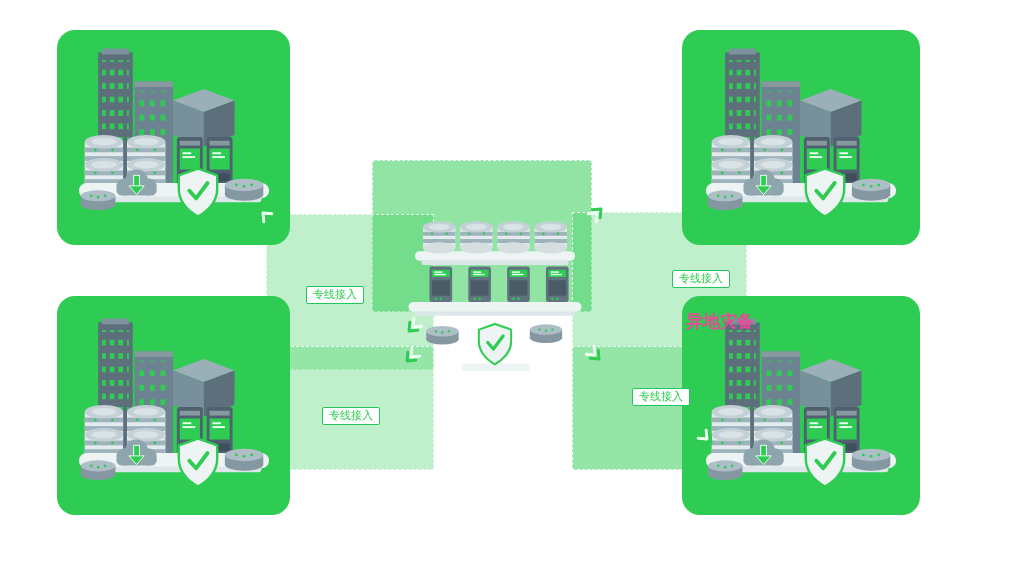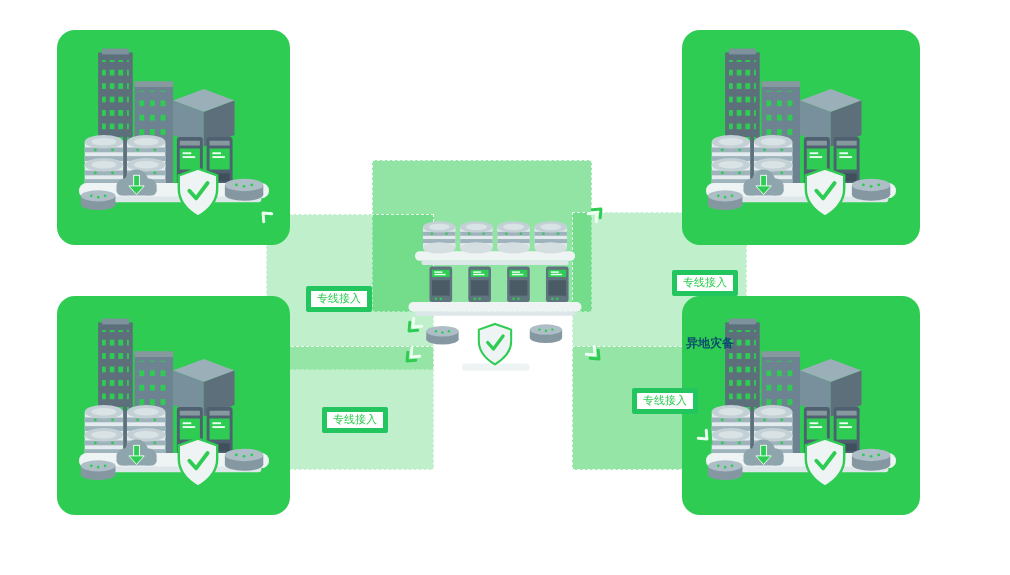--- a/index.html
+++ b/index.html
@@ -30,27 +30,27 @@
   .panel-right{left:572px;top:212px;width:173px;height:256px;}
   .panel-bl{left:246px;top:346px;width:186px;height:122px;}
   .panel-br{left:572px;top:346px;width:118px;height:122px;}
 
   
   .center-cluster{position:absolute;left:402px;top:204px;width:186px;height:176px;z-index:2;}
   .center-cluster svg{width:100%;height:100%;}
 
   
   .link-pill{
-    position:absolute;z-index:4;background:#ffffff;border:5px solid #22c55e;
+    position:absolute;z-index:4;background:#ffffff;border:1px solid #22c55e;
     color:#2ecc52;font-size:11px;line-height:14px;padding:1px 6px;border-radius:2px;
     white-space:nowrap;
   }
   .dr-label{
-    position:absolute;z-index:4;color:#0c4a6e;font-weight:bold;font-size:12px;
-    line-height:15px;white-space:nowrap;margin-top:22px;
+    position:absolute;z-index:4;color:#ec4899;font-weight:bold;font-size:17px;
+    line-height:15px;white-space:nowrap;
   }
 
   
   .arrow{position:absolute;width:18px;height:18px;z-index:4;}
   .arrow svg{width:100%;height:100%;display:block;}
   .arrow path{fill:none;stroke-width:2.6;stroke-linecap:round;stroke-linejoin:round;}
   .arrow .a1{stroke:#eafff0;}
   .arrow .a2{stroke:#2ecc52;}
 
   .defs-holder{position:absolute;width:0;height:0;overflow:hidden;}

